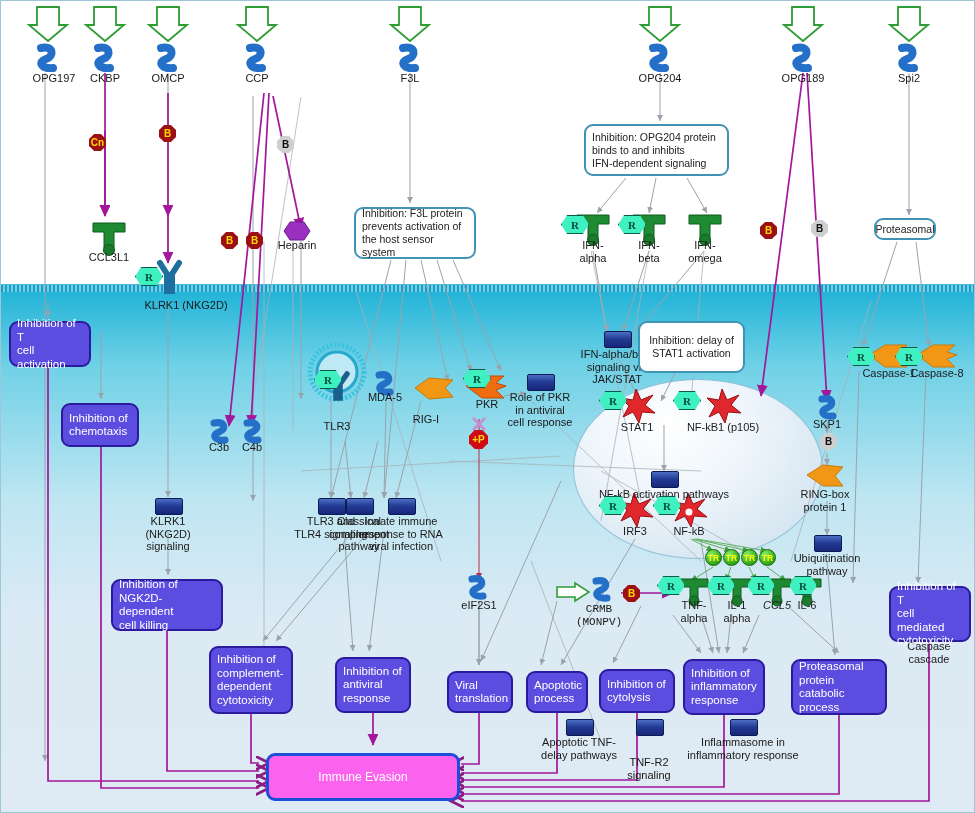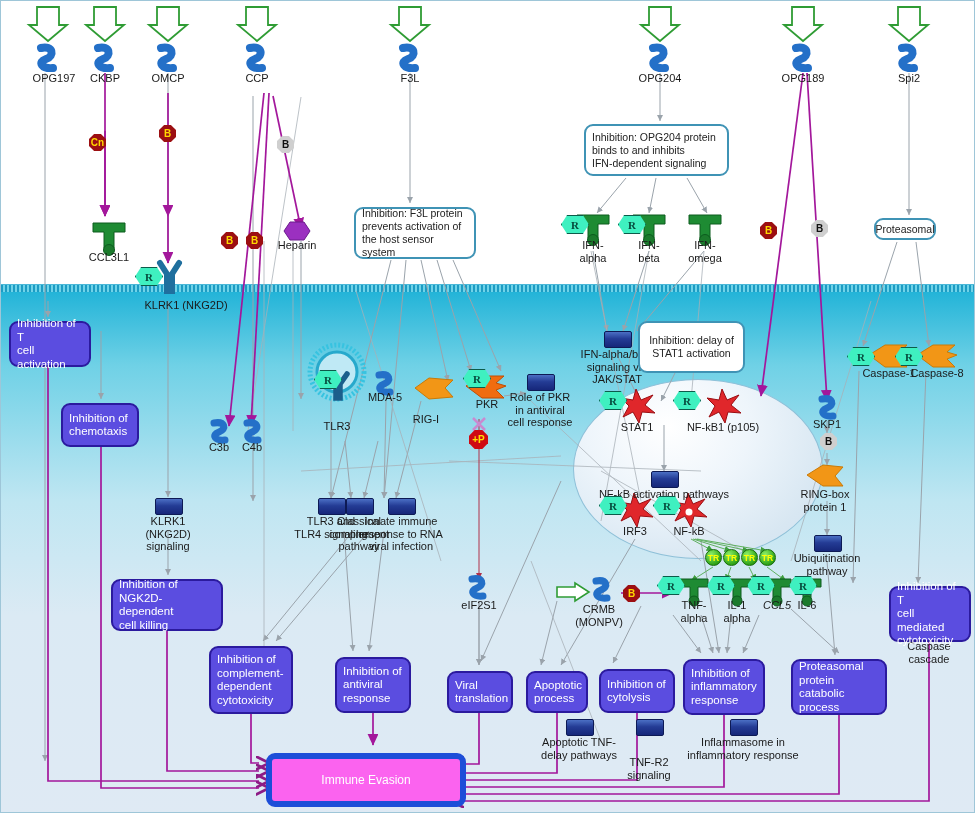--- a/index.html
+++ b/index.html
@@ -17,21 +17,21 @@
            background:radial-gradient(ellipse at 38% 26%,#ffffff 0%,#eef5fb 38%,#d8e7f2 75%,#cfe1ef 100%);
            border:1px solid #8fc0d8;}
   .lbl{position:absolute;font-size:11px;color:#1a1a1a;line-height:12.5px;text-align:center;white-space:pre-line;}
   
   .pbox{position:absolute;background:#5b4de0;border:2px solid #2b1a9e;border-radius:9px;
         color:#ffffff;font-size:11.5px;line-height:13.5px;padding:4px 6px;box-sizing:border-box;
         display:flex;align-items:center;}
   .pbox span{display:block;white-space:pre-line;}
   
   #evasion{position:absolute;left:265px;top:752px;width:188px;height:42px;background:#fb63ef;
-           border:6px solid #1d4ed8;border-radius:9px;color:#fff;font-size:12px;
+           border:3px solid #1d4ed8;border-radius:9px;color:#fff;font-size:12px;
            display:flex;align-items:center;justify-content:center;}
   
   .cbox{position:absolute;background:#ffffff;border:2px solid #3f93b5;border-radius:9px;
         color:#222;font-size:10.5px;line-height:13px;padding:4px 6px;box-sizing:border-box;
         display:flex;align-items:center;}
   .cbox span{white-space:pre-line;}
   
   .mrect{position:absolute;width:26px;height:15px;border-radius:2px;
          background:linear-gradient(180deg,#4b6fc4 0%,#243c95 45%,#16277a 100%);
          border:1px solid #0d1a55;}
@@ -364,21 +364,21 @@
 
   <div id="html-nodes">
       <div class="lbl" style="left:8px;top:71px;width:90px;">OPG197</div>
       <div class="lbl" style="left:59px;top:71px;width:90px;">CKBP</div>
       <div class="lbl" style="left:122px;top:71px;width:90px;">OMCP</div>
       <div class="lbl" style="left:211px;top:71px;width:90px;">CCP</div>
       <div class="lbl" style="left:364px;top:71px;width:90px;">F3L</div>
       <div class="lbl" style="left:614px;top:71px;width:90px;">OPG204</div>
       <div class="lbl" style="left:757px;top:71px;width:90px;">OPG189</div>
       <div class="lbl" style="left:863px;top:71px;width:90px;">Spi2</div>
-      <div class="lbl" style="left:553px;top:602px;width:90px;">CRMB
+      <div class="lbl" style="left:553px;top:602px;width:90px;font-family:Liberation Mono, monospace;">CRMB
 (MONPV)</div>
       <div class="lbl" style="left:73px;top:250px;width:70px;">CCL3L1</div>
       <div class="lbl" style="left:266px;top:238px;width:60px;">Heparin</div>
       <div class="lbl" style="left:125px;top:298px;width:120px;">KLRK1 (NKG2D)</div>
       <div class="lbl" style="left:198px;top:440px;width:40px;">C3b</div>
       <div class="lbl" style="left:231px;top:440px;width:40px;">C4b</div>
       <div class="lbl" style="left:311px;top:419px;width:50px;">TLR3</div>
       <div class="lbl" style="left:359px;top:390px;width:50px;">MDA-5</div>
       <div class="lbl" style="left:402px;top:397px;width:46px;margin-top:15px;">RIG-I</div>
       <div class="lbl" style="left:466px;top:397px;width:40px;">PKR</div>

